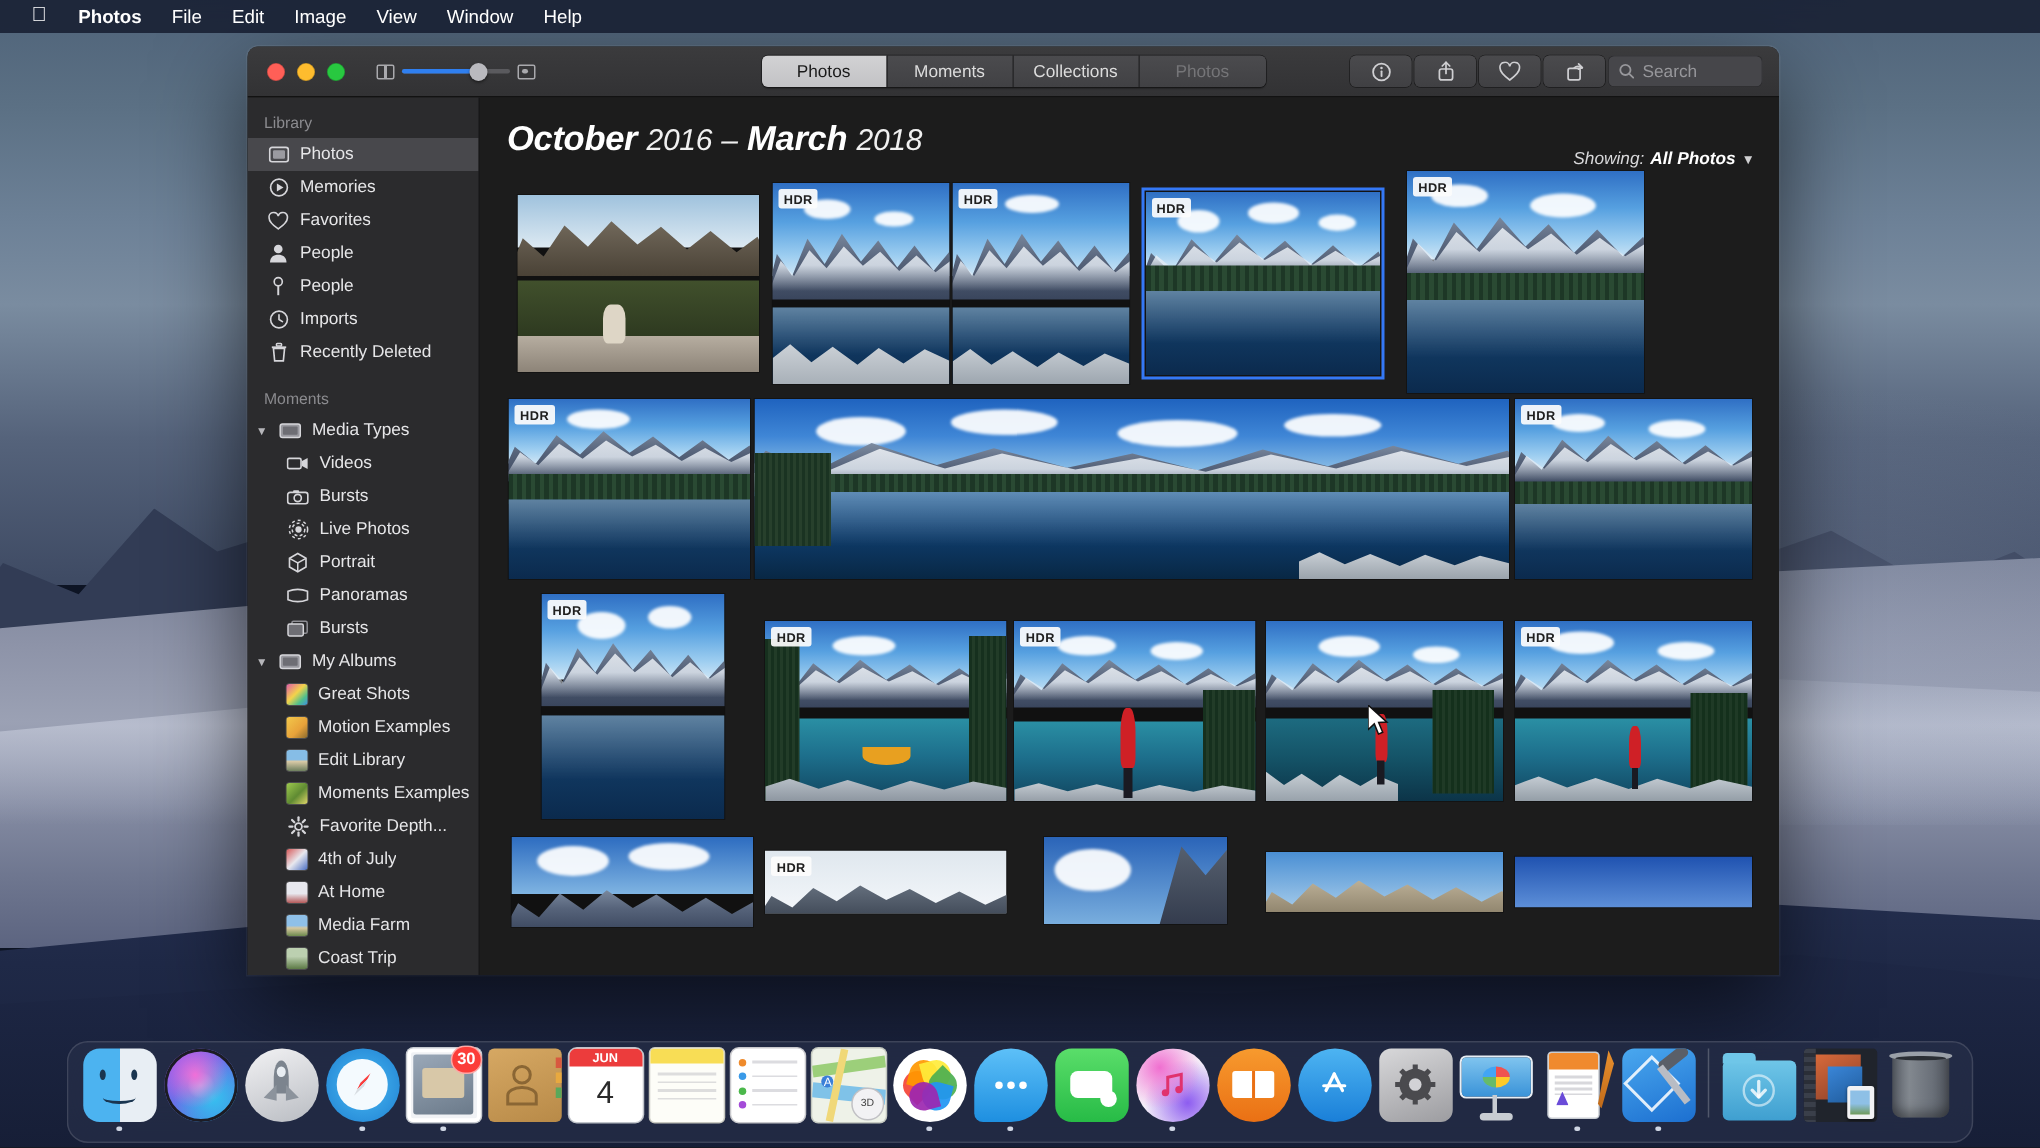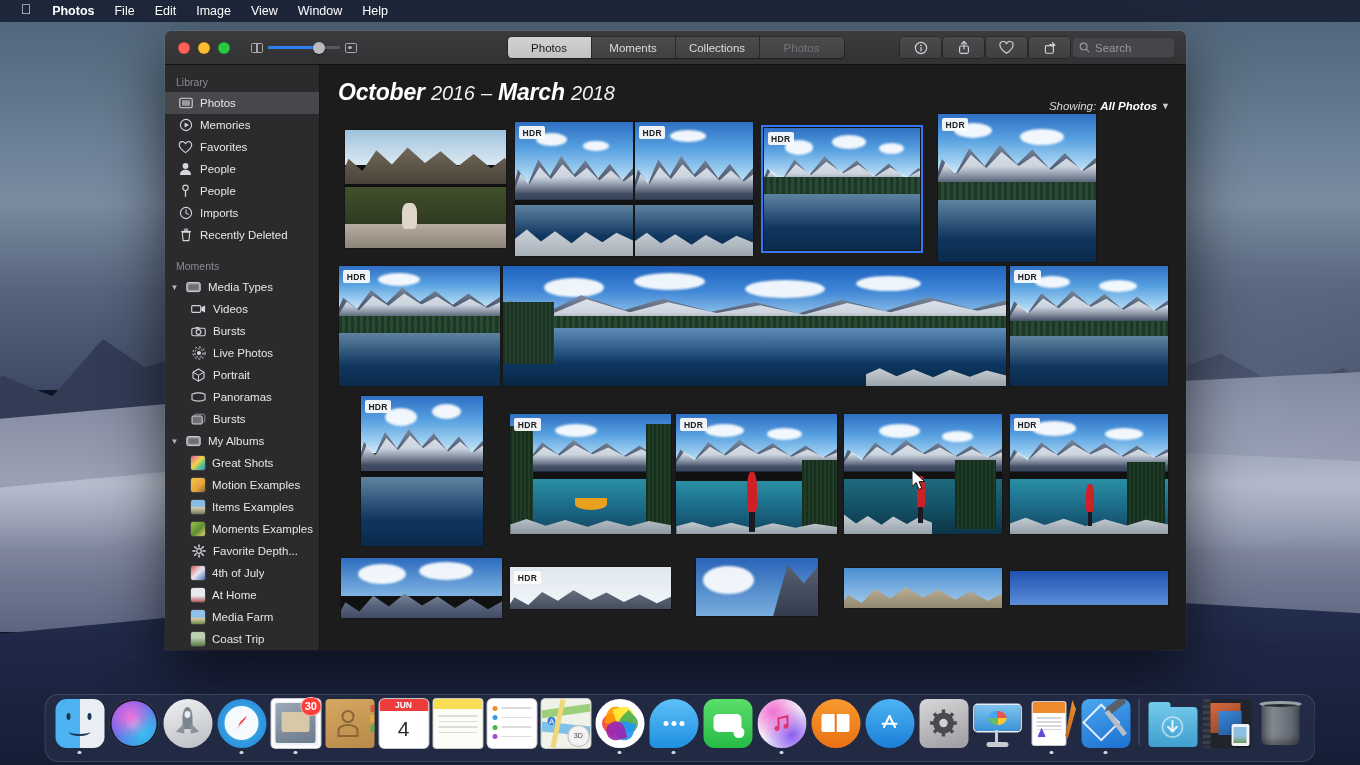--- a/index.html
+++ b/index.html
@@ -536,21 +536,21 @@
       <div class="sb-row ind1">
         <span class="thumb-ic" style="background:linear-gradient(135deg,#e05ca8,#f3d34a 45%,#4fc08d 75%,#3f8fe0)"></span>
         <span class="sb-lbl">Great Shots</span>
       </div>
       <div class="sb-row ind1">
         <span class="thumb-ic" style="background:linear-gradient(135deg,#f2c84b,#e8a23a 60%,#8b6b2e)"></span>
         <span class="sb-lbl">Motion Examples</span>
       </div>
       <div class="sb-row ind1">
         <span class="thumb-ic" style="background:linear-gradient(180deg,#86bde6 45%,#d8c9a6 55%,#6e7f5e)"></span>
-        <span class="sb-lbl">Items Examples</span>
+        <span class="sb-lbl">Edit Library</span>
       </div>
       <div class="sb-row ind1">
         <span class="thumb-ic" style="background:linear-gradient(135deg,#9dc94e,#5f8a32 55%,#e0d76a)"></span>
         <span class="sb-lbl">Moments Examples</span>
       </div>
       <div class="sb-row ind1">
         <span class="sb-ic">
           <svg width="14" height="14" viewBox="0 0 14 14">
               <circle cx="7" cy="7" r="2.3" fill="none" stroke="#d6d6da" stroke-width="1.2"></circle>
               <g stroke="#d6d6da" stroke-width="1.5" stroke-linecap="round">

